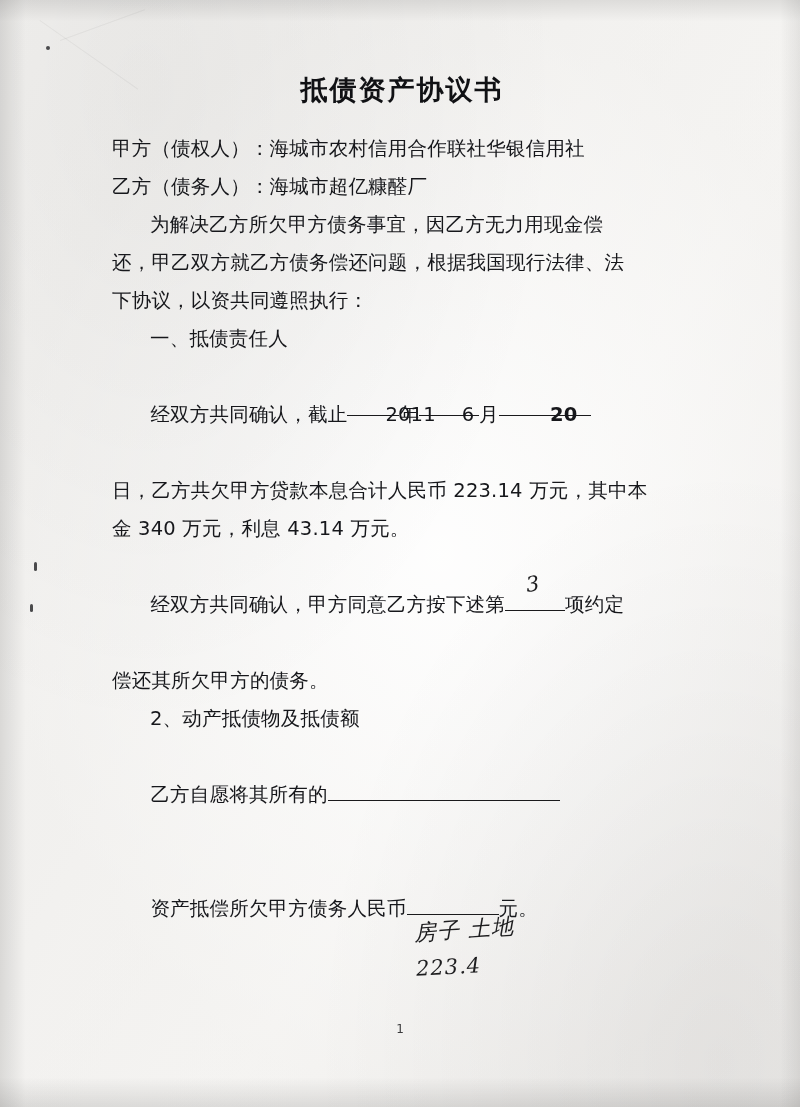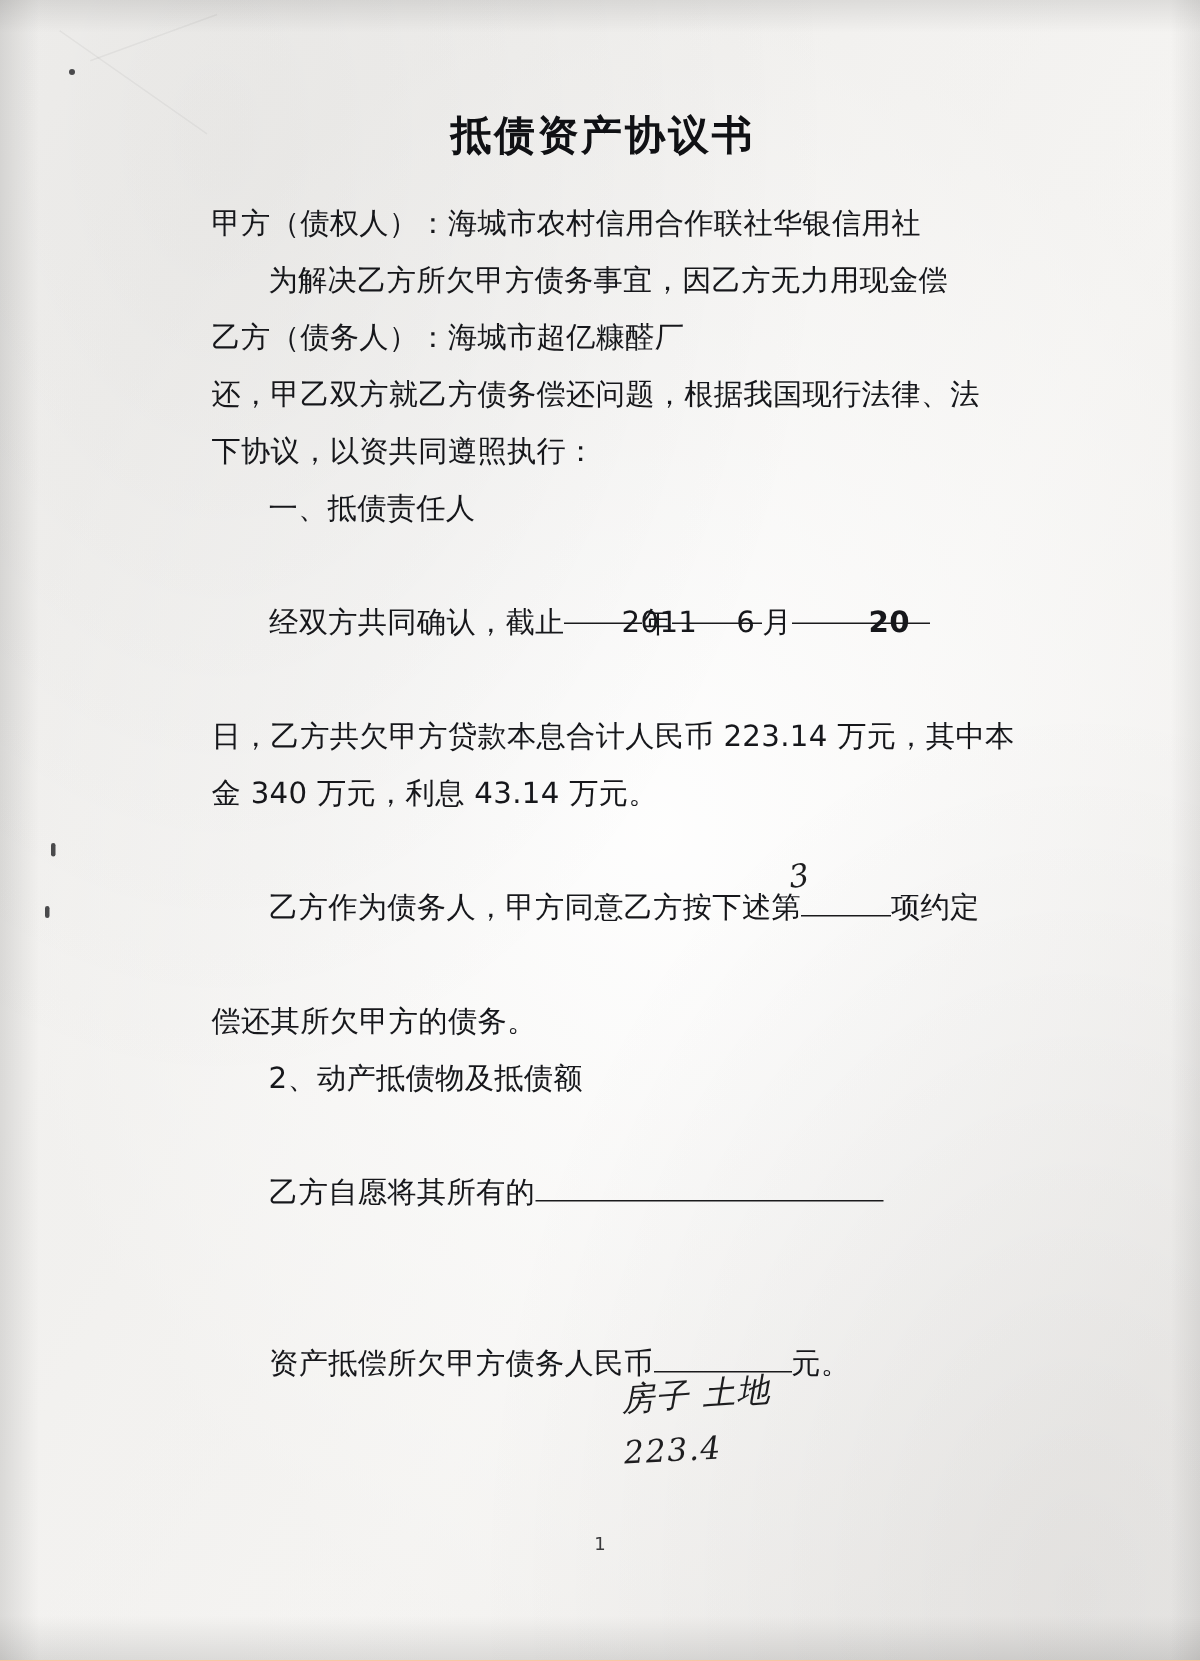--- a/index.html
+++ b/index.html
@@ -8,21 +8,21 @@
     background: #ffffff;
   }
   body {
     font-family: "DejaVu Sans", sans-serif;
   }
   #page {
     position: relative;
     width: 800px;
     height: 1107px;
     overflow: hidden;
-    background: #f97316;
+    background: #fef9c3;
   }
   
   #paper {
     position: absolute;
     inset: 0;
     background:
       radial-gradient(ellipse at 18% 8%, rgba(0,0,0,0.05) 0%, rgba(0,0,0,0) 45%),
       radial-gradient(ellipse at 90% 96%, rgba(0,0,0,0.06) 0%, rgba(0,0,0,0) 40%),
       radial-gradient(ellipse at 55% 50%, rgba(255,255,255,0.9) 0%, rgba(245,244,242,0.4) 70%),
       linear-gradient(120deg, #f6f5f3 0%, #efeeec 35%, #f4f3f1 60%, #eceae8 100%);
@@ -71,21 +71,20 @@
     margin: 12px 0 22px 0;
     color: #101114;
   }
 
   .line {
     font-size: 19.5px;
     line-height: 38px;
     white-space: pre;
     color: #16171b;
     letter-spacing: 0.2px;
-    margin-left: 29px;
   }
   .indent1 { text-indent: 38px; }
   .indent2 { text-indent: 38px; }
 
   .blank {
     display: inline-block;
     border-bottom: 1.6px solid #1a1a1c;
     vertical-align: baseline;
     height: 19px;
     text-align: center;
@@ -137,37 +136,37 @@
   <div class="crease" style="left:60px; top:40px; width:90px; height:1px; transform: rotate(-20deg);"></div>
   <div class="speck" style="left:34px; top:562px; width:3px; height:9px; border-radius:2px;"></div>
   <div class="speck" style="left:30px; top:604px; width:3px; height:8px; border-radius:2px;"></div>
   <div class="speck" style="left:46px; top:46px; width:4px; height:4px;"></div>
 
   <div id="content">
 
     <div class="doc-title">抵债资产协议书</div>
 
     <div class="line">甲方（债权人）：海城市农村信用合作联社华银信用社</div>
+    <div class="line">乙方（债务人）：海城市超亿糠醛厂</div>
+
     <div class="line indent1">为解决乙方所欠甲方债务事宜，因乙方无力用现金偿</div>
-
-    <div class="line">乙方（债务人）：海城市超亿糠醛厂</div>
     <div class="line">还，甲乙双方就乙方债务偿还问题，根据我国现行法律、法</div>
     <div class="line">下协议，以资共同遵照执行：</div>
 
     <div class="line indent1">一、抵债责任人</div>
 
     <div class="line indent2" style="text-indent:38px;">
       <span>经双方共同确认，截止</span><span class="blank bl-md"><span>2011</span></span><span>年</span><span class="blank bl-lg"><span>6</span></span><span>月</span><span class="blank bl-xl"><span>20</span></span>
     </div>
     <div class="line">日，乙方共欠甲方贷款本息合计人民币 223.14 万元，其中本</div>
     <div class="line">金 340 万元，利息 43.14 万元。</div>
 
 
     <div class="line indent2">
-      <span>乙方作为债务人，甲方同意乙方按下述第</span><span class="blank bl-lg"></span><span>项约定</span>
+      <span>经双方共同确认，甲方同意乙方按下述第</span><span class="blank bl-lg"></span><span>项约定</span>
     </div>
     <div class="line">偿还其所欠甲方的债务。</div>
 
     <div class="line indent1">2、动产抵债物及抵债额</div>
     <div class="line indent2">
       <span>乙方自愿将其所有的</span><span class="blank bl-xxl"></span>
     </div>
     <div class="line">
       <span>资产抵偿所欠甲方债务人民币</span><span class="blank bl-xl"></span><span>元。</span>
     </div>

